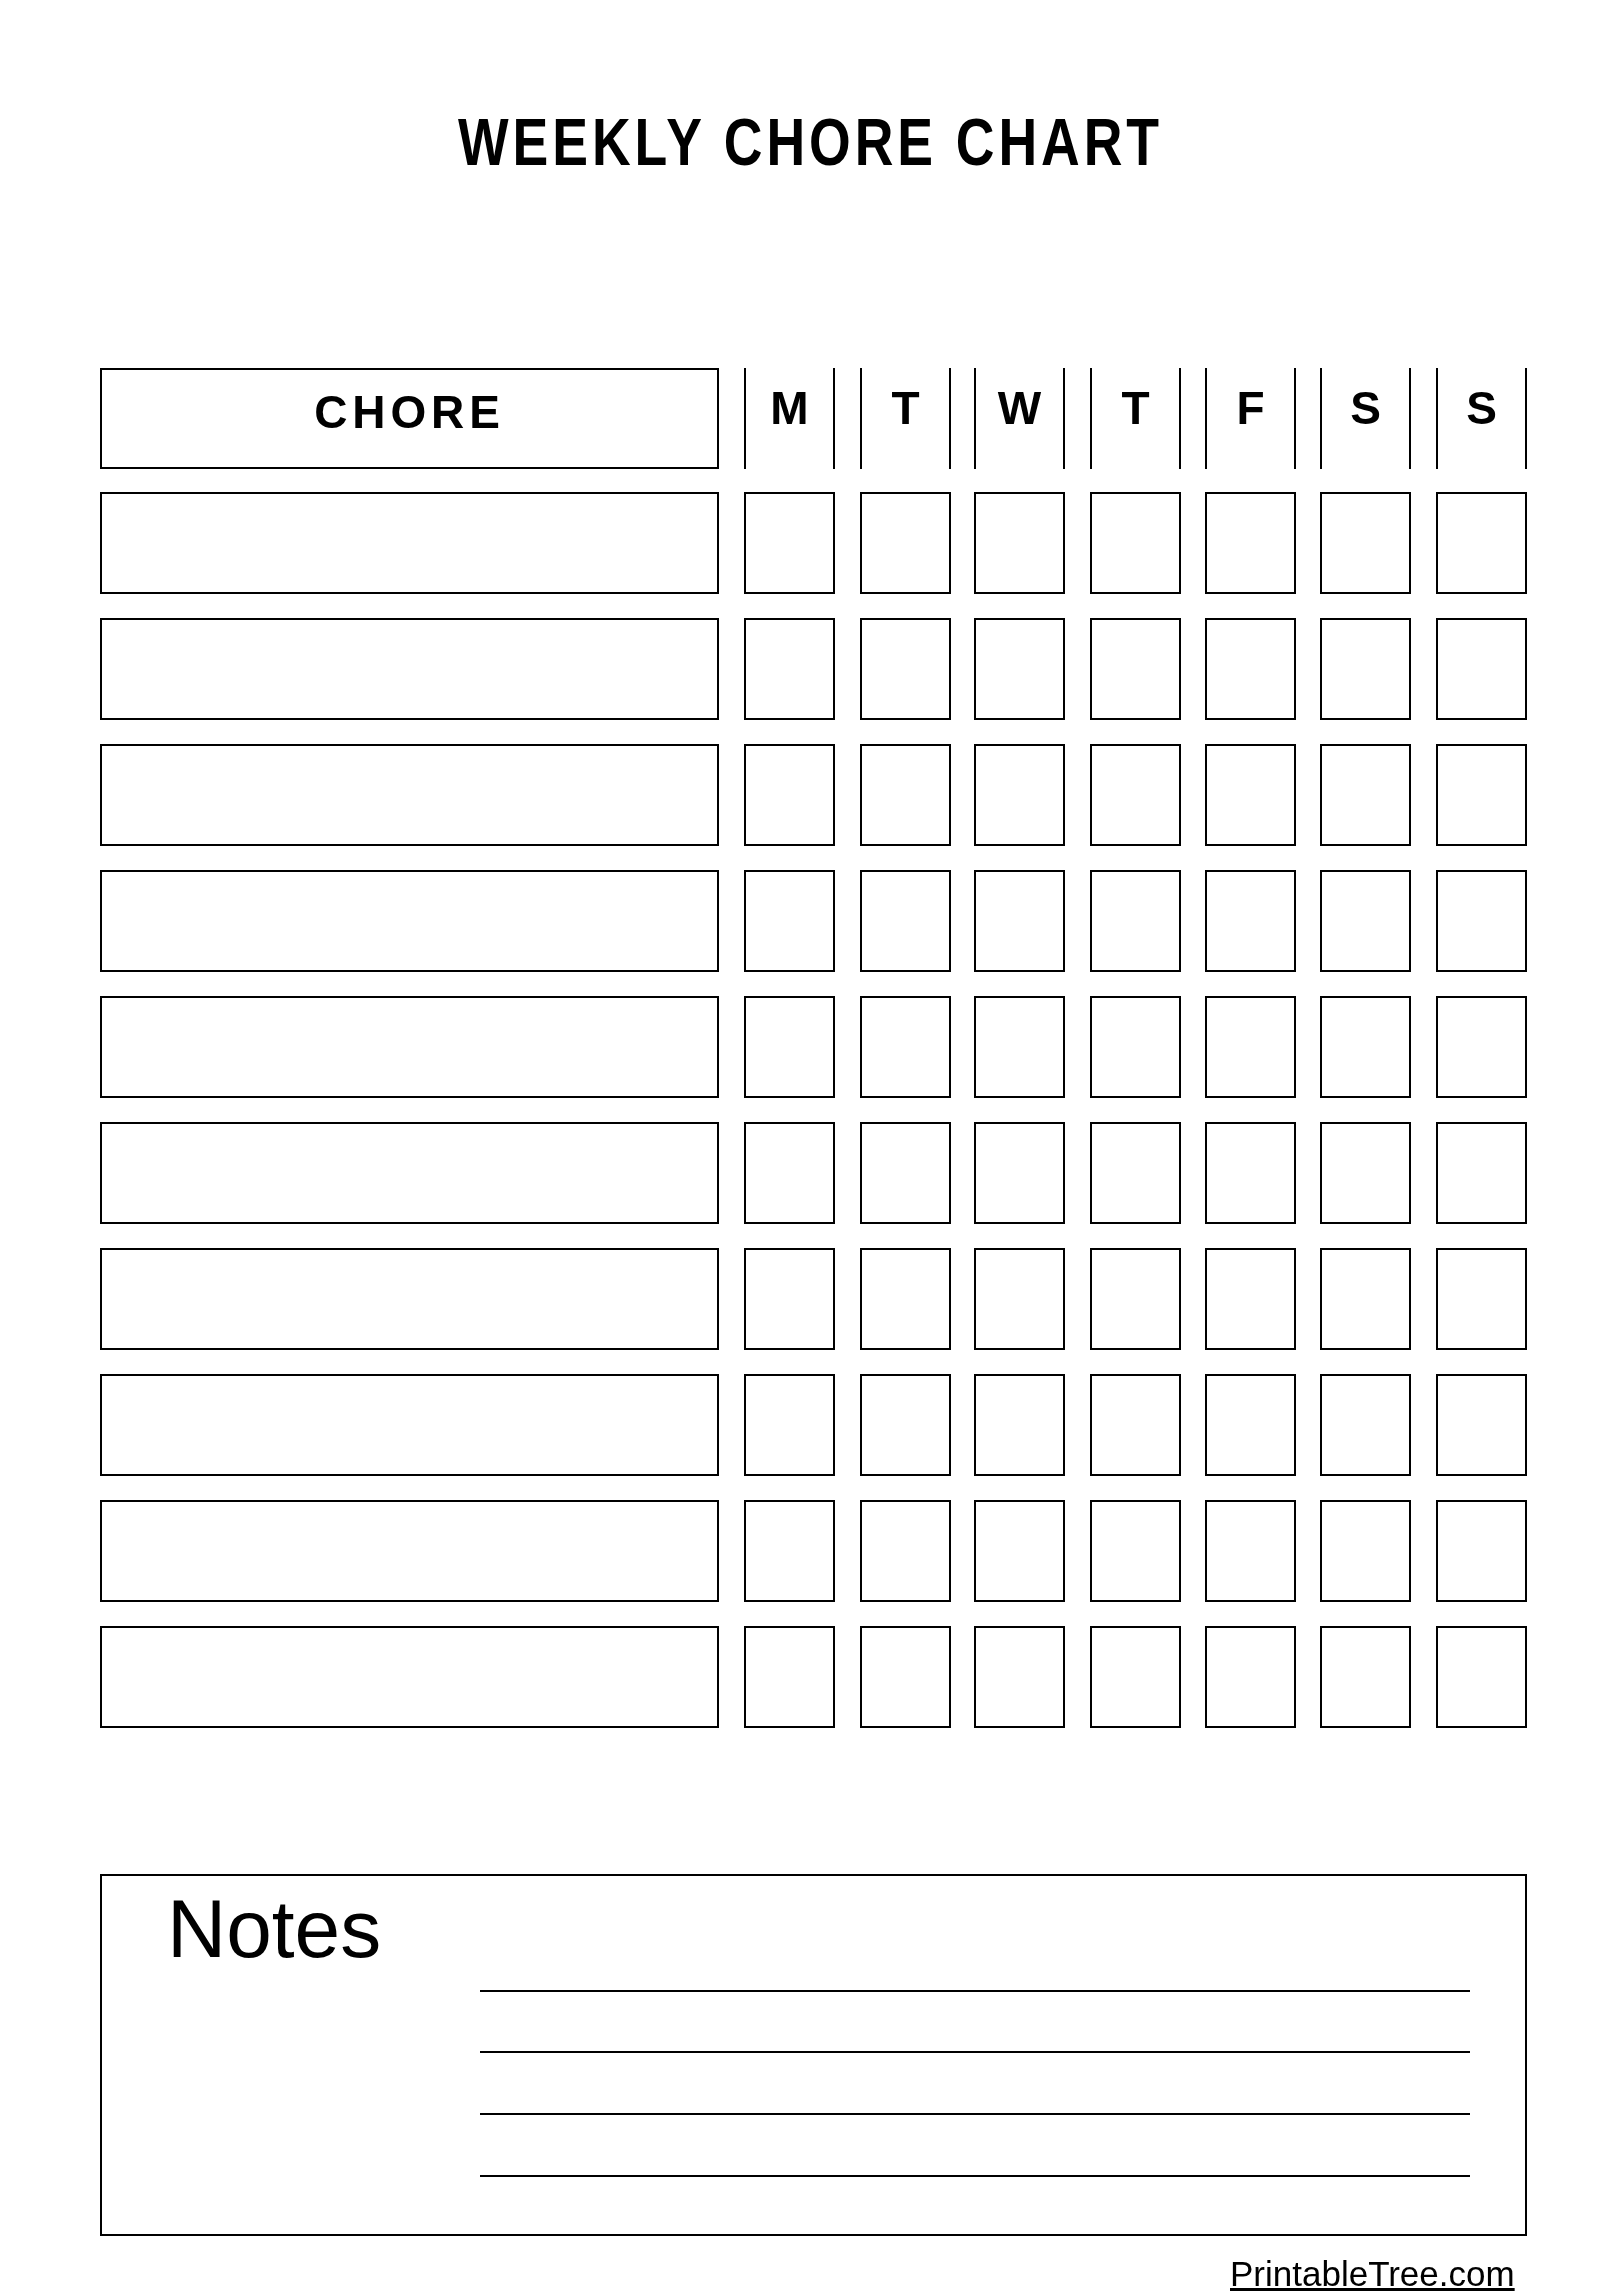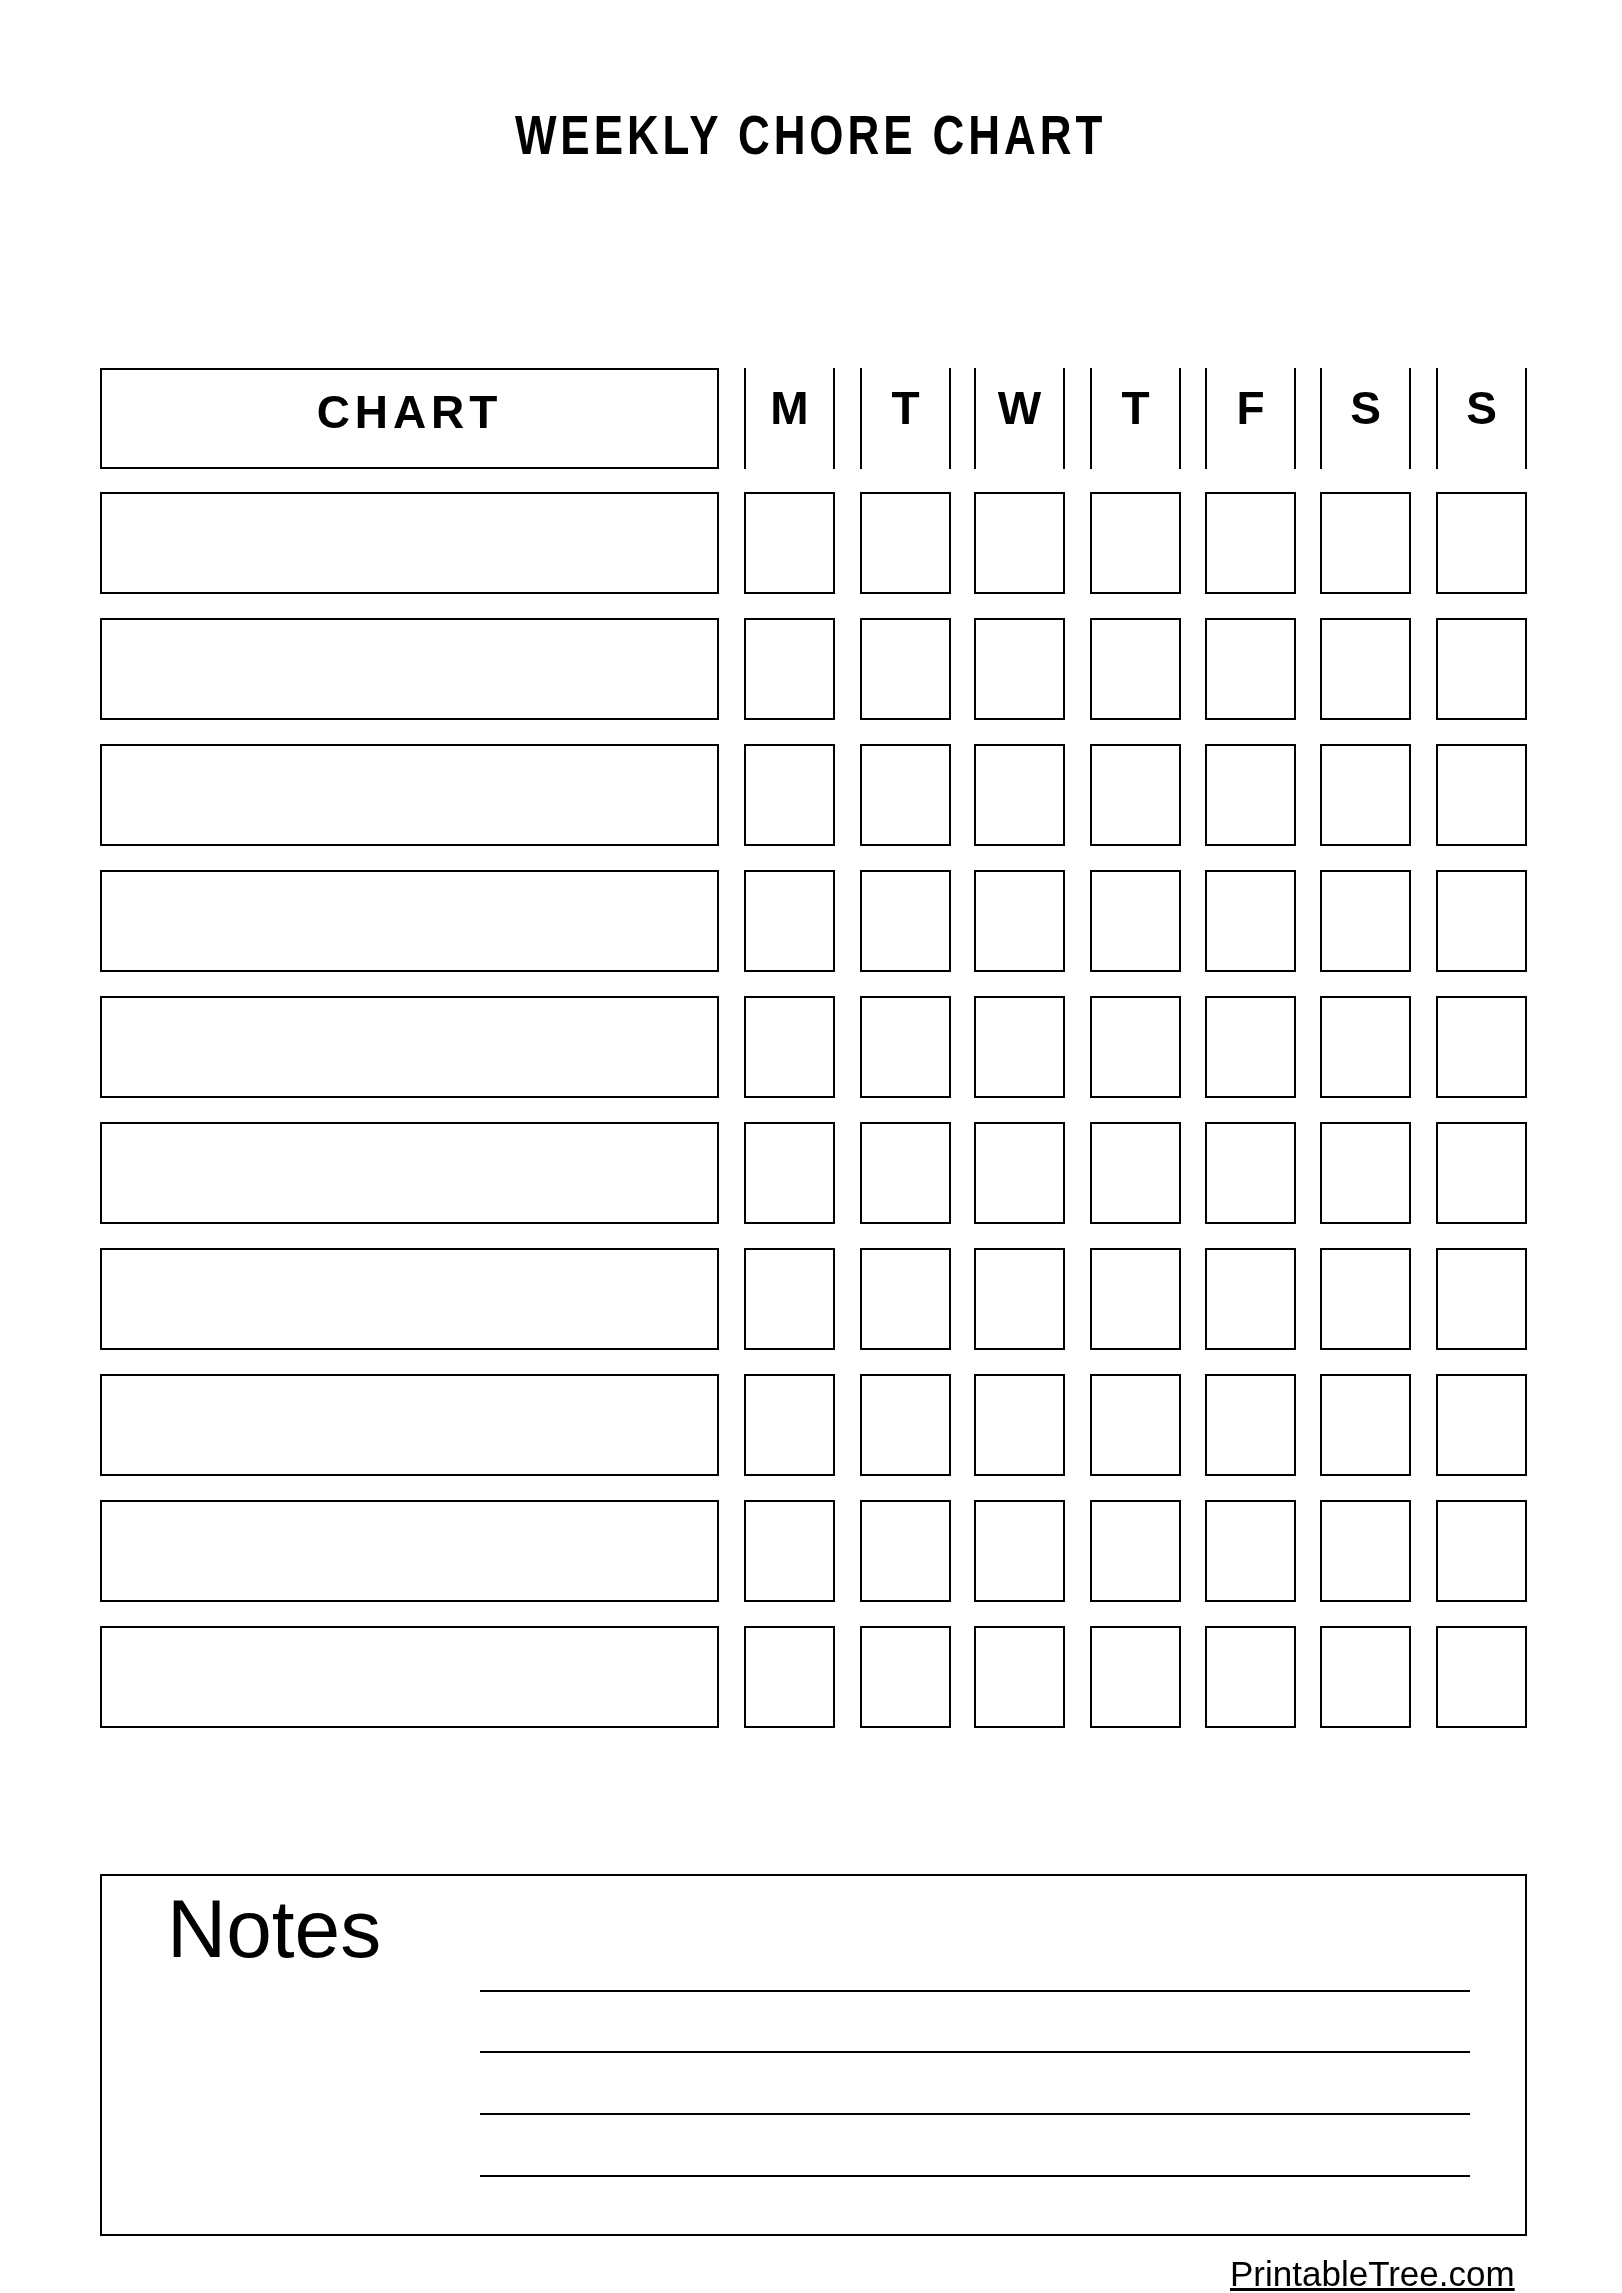--- a/index.html
+++ b/index.html
@@ -12,21 +12,21 @@
     overflow: hidden;
   }
 
   
   .title {
     position: absolute;
     top: 108px;
     left: 0;
     width: 1622px;
     text-align: center;
-    font-size: 55px;
+    font-size: 67px;
     font-weight: bold;
     line-height: 1;
     white-space: nowrap;
   }
   .title .condense {
     display: inline-block;
     transform: scaleX(0.80);
     transform-origin: 50% 50%;
     letter-spacing: 4.9px;
   }
@@ -118,21 +118,21 @@
     text-decoration: underline;
     cursor: pointer;
   }
 </style>
 </head>
 <body>
 
 <h1 class="title"><span class="condense">WEEKLY CHORE CHART</span></h1>
 
 <div class="chore-header">
-    <span>CHART</span>
+    <span>CHORE</span>
   </div>
 
 <div id="day-headers">
     <div class="day-cell" style="left: 744px;">
       <span>M</span>
     </div>
     <div class="day-cell" style="left: 860px;">
       <span>T</span>
     </div>
     <div class="day-cell" style="left: 974px;">

